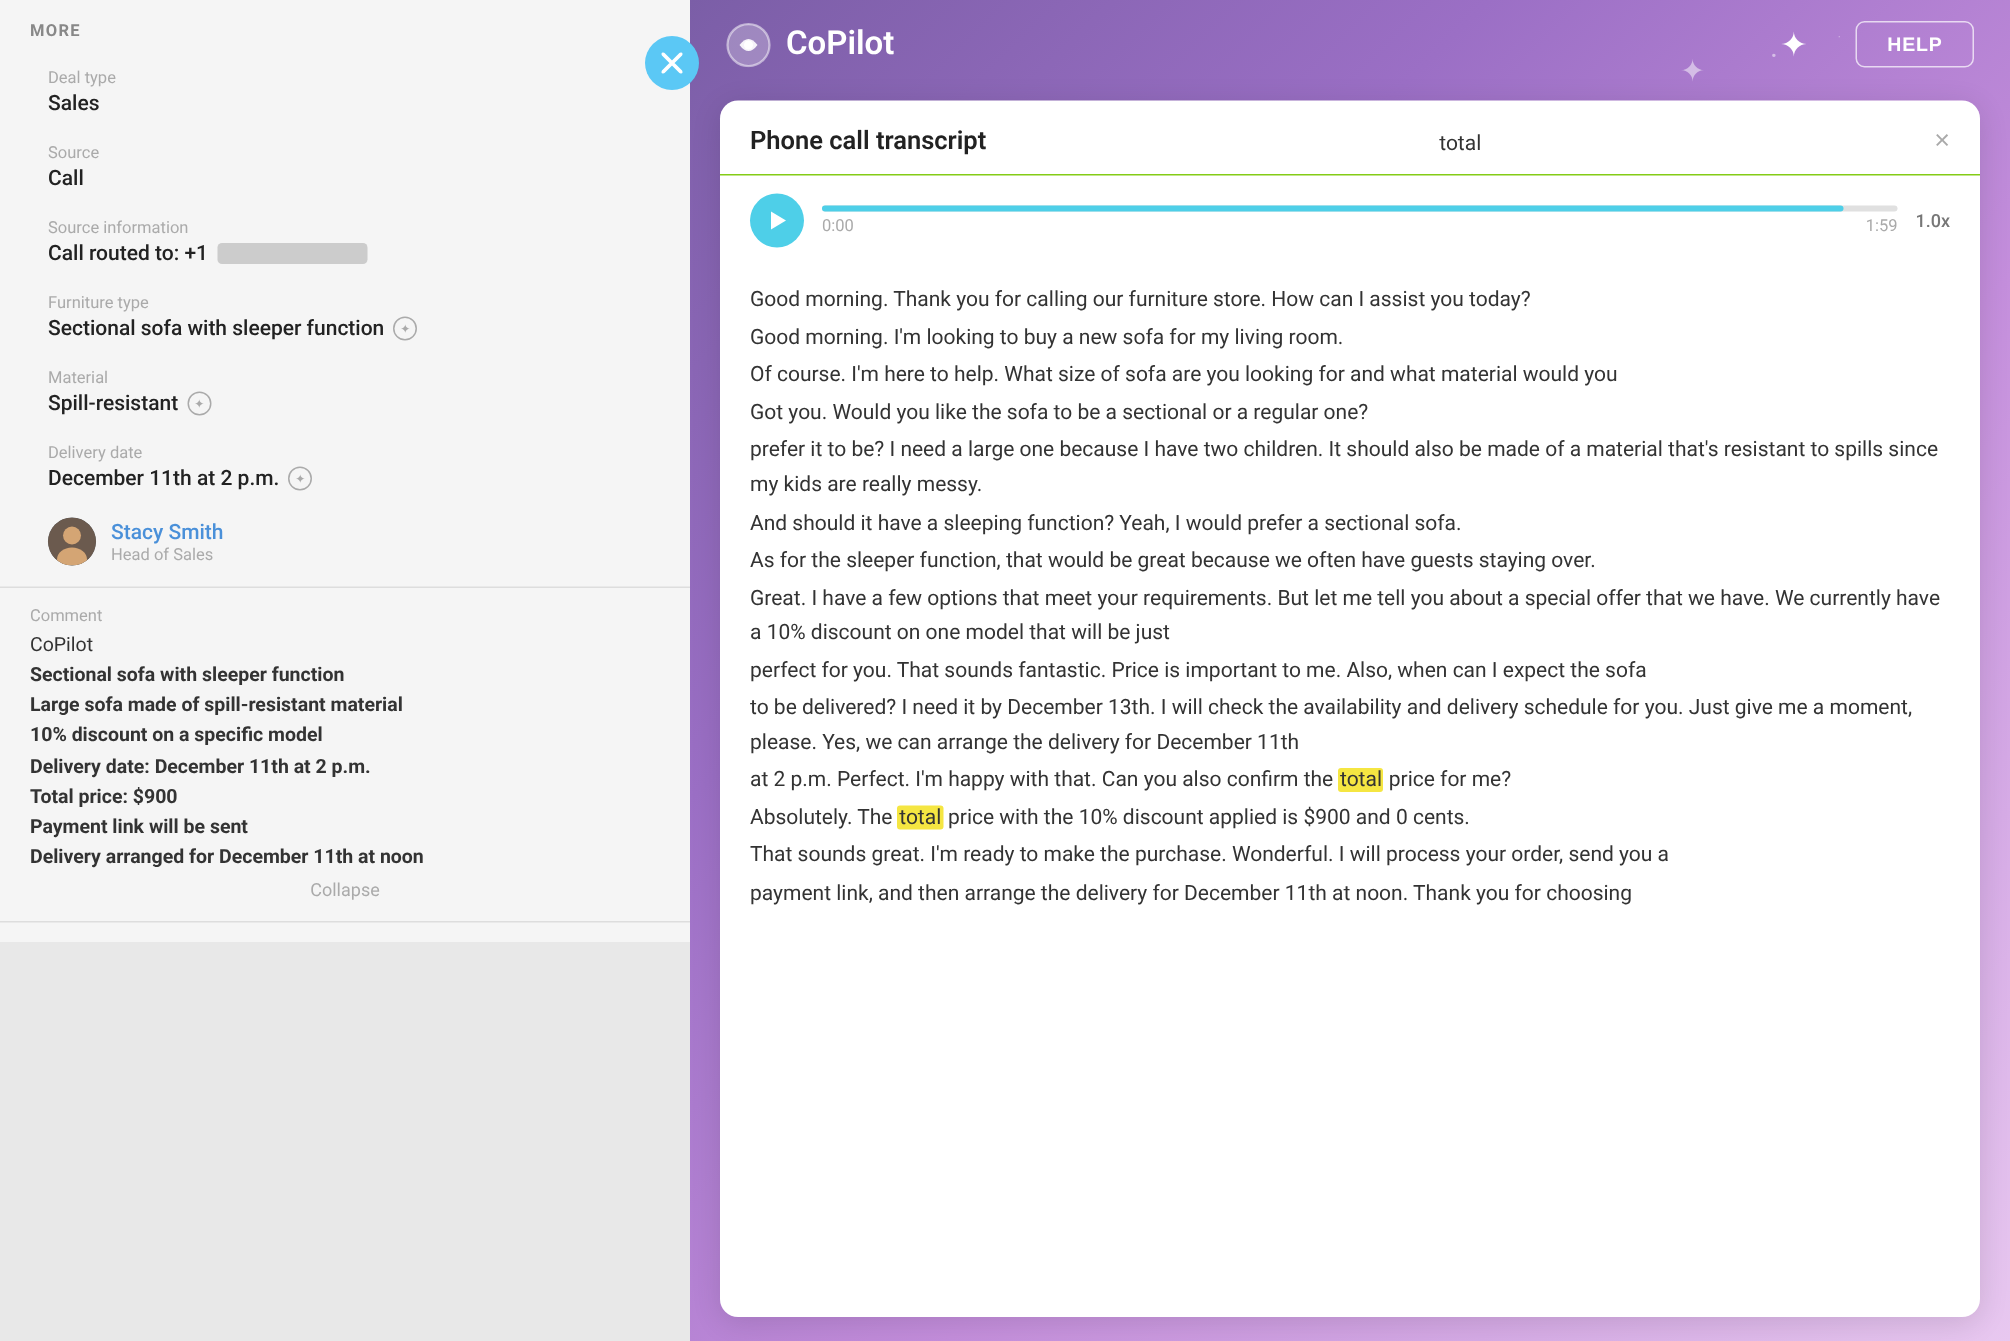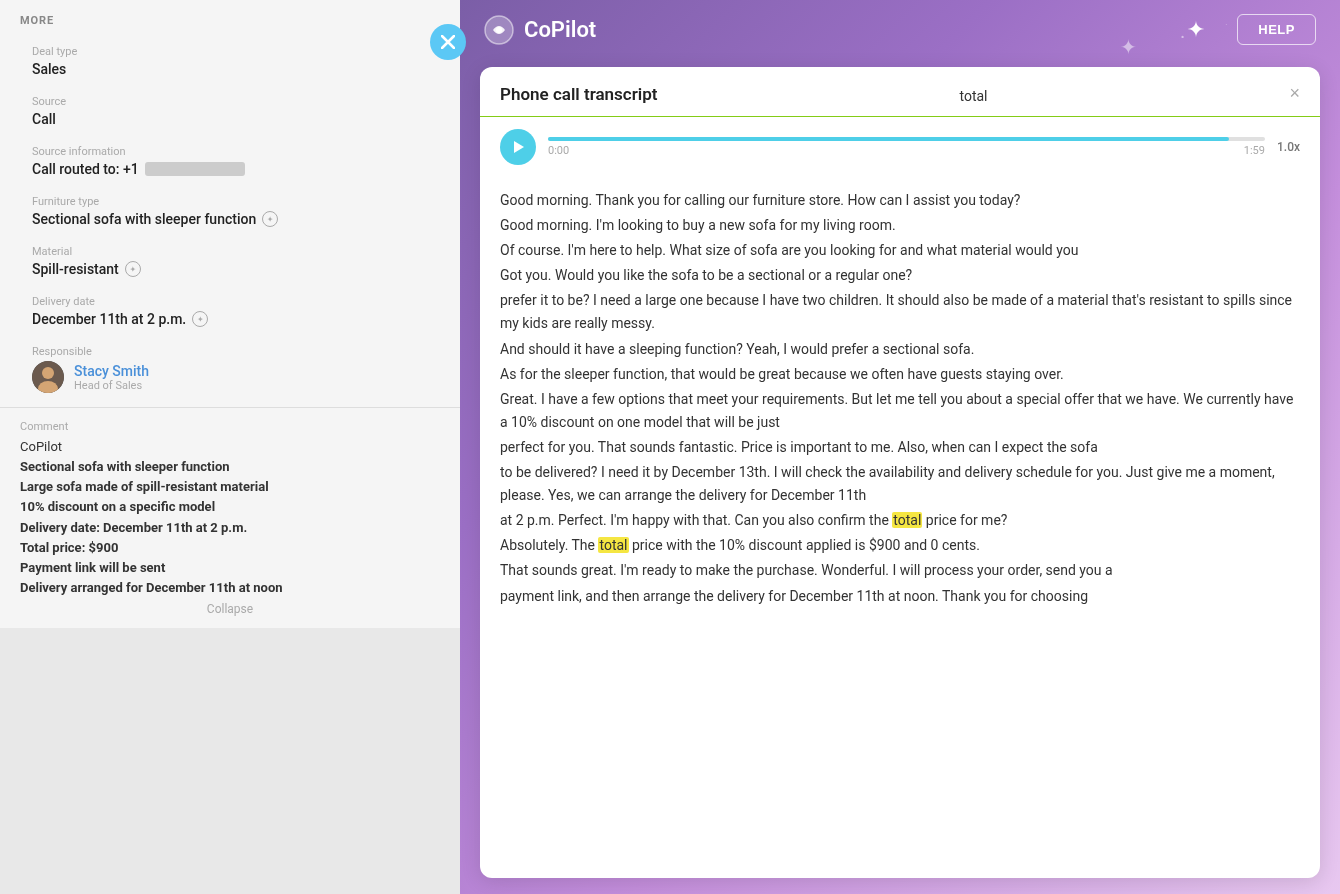--- a/index.html
+++ b/index.html
@@ -371,21 +371,20 @@
 
   <div class="field-group">
     <div class="field-label">Delivery date</div>
     <div class="field-value">
       <span>December 11th at 2 p.m.</span>
       <span class="ai-badge">✦</span>
     </div>
   </div>
 
   <div class="field-group">
-    <div class="field-label">Responsible</div>
     <div class="responsible-row">
       <div class="avatar">
         <svg viewBox="0 0 32 32" xmlns="http://www.w3.org/2000/svg">
           <circle cx="16" cy="16" r="16" fill="#6b5a4e"></circle>
           <circle cx="16" cy="12" r="6" fill="#d4a574"></circle>
           <ellipse cx="16" cy="28" rx="10" ry="8" fill="#d4a574"></ellipse>
         </svg>
       </div>
       <div>
         <div class="responsible-name">Stacy Smith</div>

